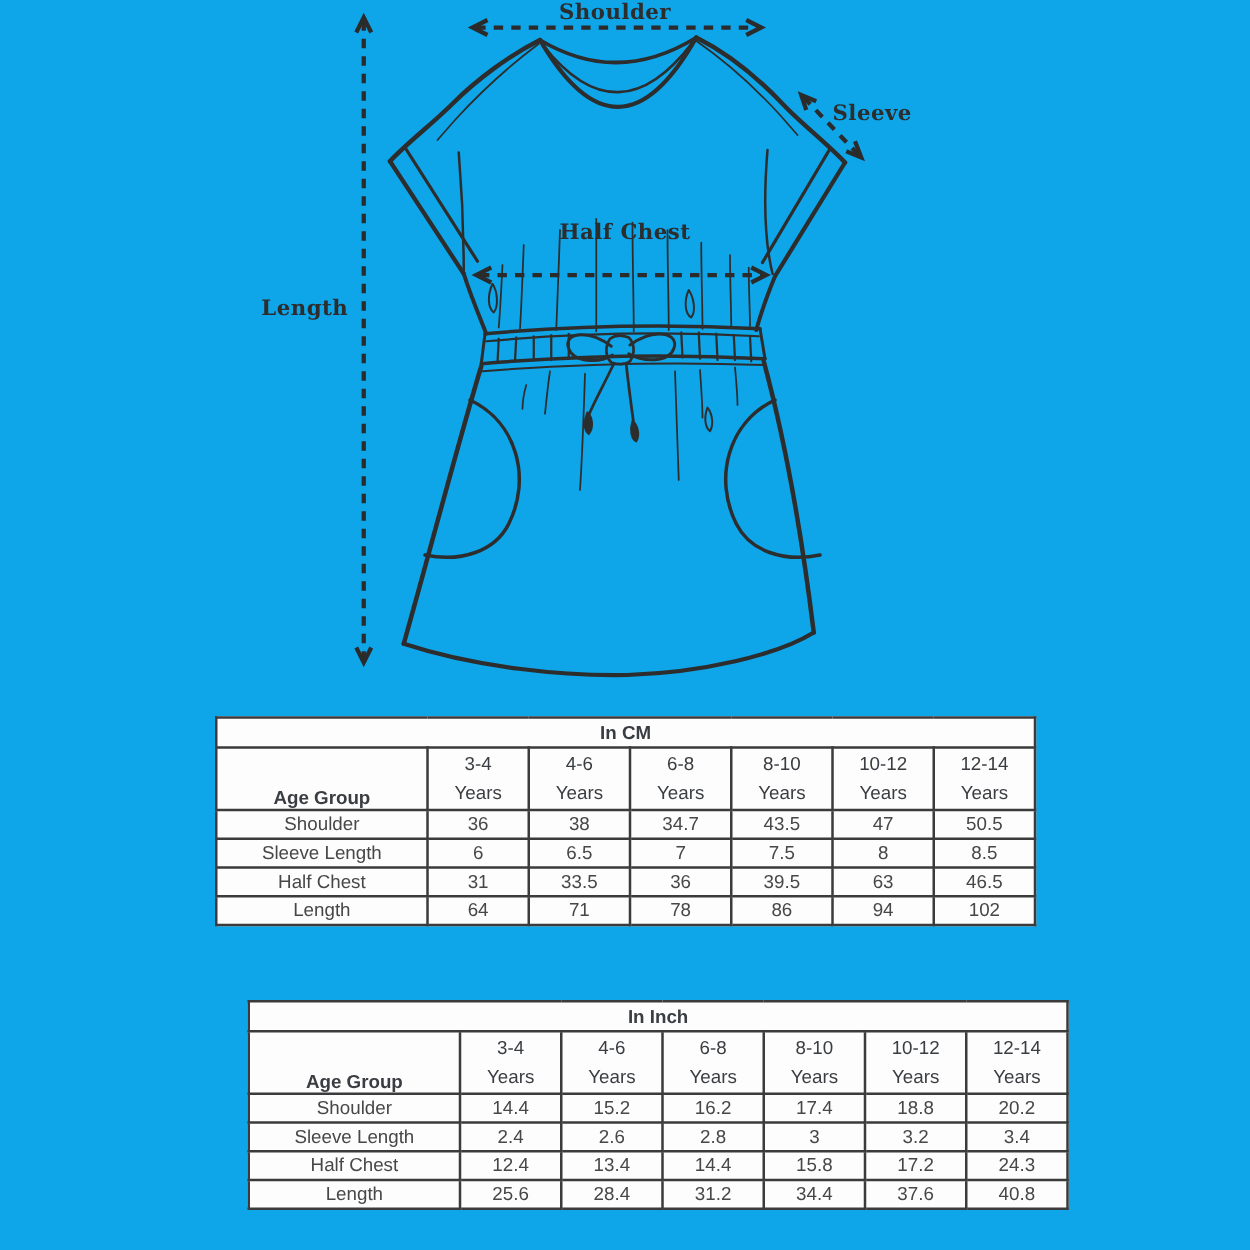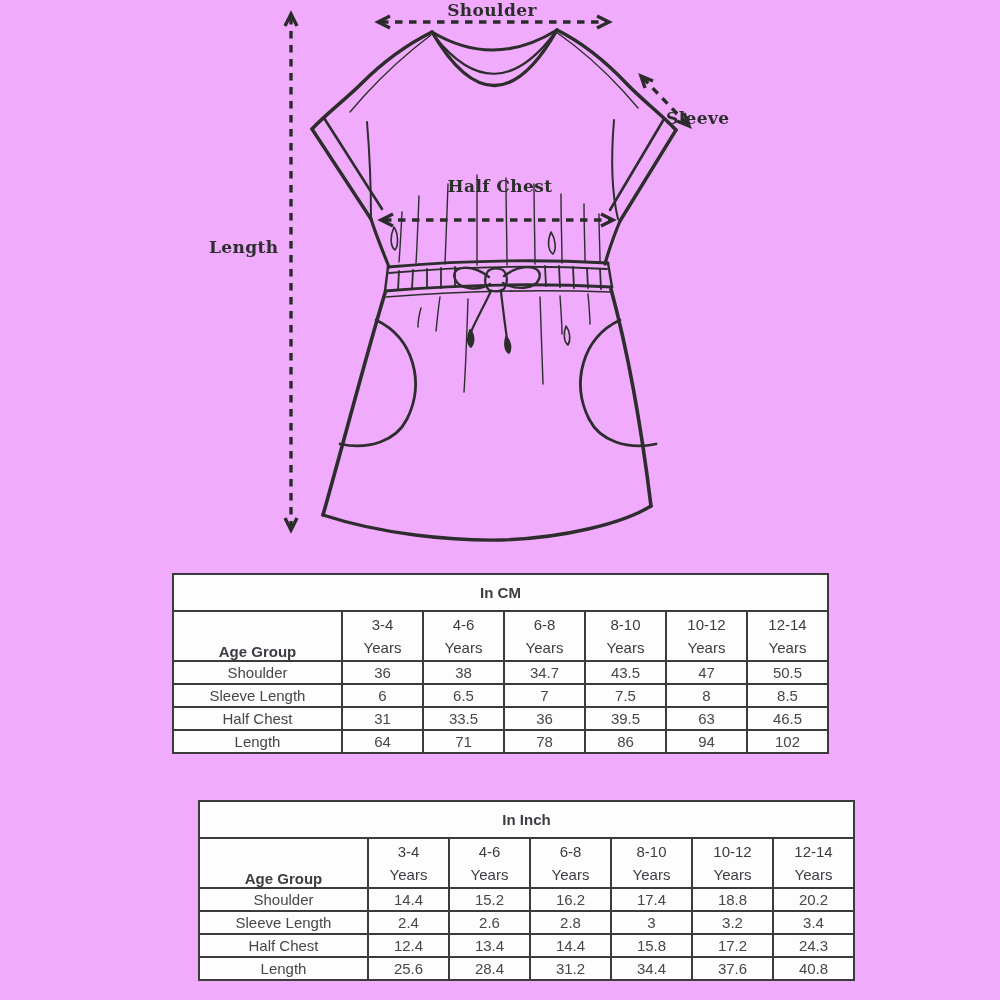--- a/index.html
+++ b/index.html
@@ -1,54 +1,54 @@
 <!DOCTYPE html>
 <html style="--line: #2d2d2d; --table-border: #3b3b3b; --table-text: #474747; --table-head-text: #3a3d41;"><head>
 <meta charset="utf-8">
 <style>
   * { margin:0; padding:0; box-sizing:border-box; }
   html, body { width:1000px; height:1000px; }
   body { background:#ffffff; font-family:"Liberation Sans", sans-serif; position:relative; }
-  .screen { position:absolute; inset:0; background:#f0abfc; overflow:hidden; }
+  .screen { position:absolute; inset:0; background:#0ea5e9; overflow:hidden; }
 
   
   .diagram { position:absolute; left:0; top:0; width:1000px; height:562px; }
   .diagram svg { position:absolute; left:0; top:0; }
   .measure-label {
     position:absolute;
     font-family:"DejaVu Serif", serif;
     font-weight:bold;
     font-size:17px;
     letter-spacing:0.4px;
     color:var(--line, #2d2d2d);
     white-space:nowrap;
   }
   .lbl-shoulder  { left:402px; top:0px;   width:180px; text-align:center; }
-  .lbl-sleeve    { left:666px; top:81px;margin-top:27px; }
+  .lbl-sleeve    { left:666px; top:81px; }
   .lbl-halfchest { left:410px; top:176px; width:180px; text-align:center; }
   .lbl-length    { left:209px; top:237px; }
 
   
   .size-table { position:absolute; left:172px; width:657px; }
   .size-table-cm   { top:573px; }
   .size-table-inch { top:800px;margin-left:26px; }
   .size-table table {
     border-collapse:collapse;
     width:100%;
     table-layout:fixed;
     color:var(--table-text, #454545);
     background:#fdfdfd;
   }
   .size-table td {
     border:2px solid var(--table-border, #3b3b3b);
     text-align:center;
     font-size:15px;
     padding:0;
   }
-  .title-cell   { height:37px; font-weight:bold; color:var(--table-head-text, #3a3d41); }
+  .title-cell   { height:24px; font-weight:bold; color:var(--table-head-text, #3a3d41); }
   .corner-cell  { height:50px; font-weight:bold; vertical-align:bottom; padding-bottom:3px; color:var(--table-head-text, #3a3d41); }
   .agecol-cell  { font-weight:normal; vertical-align:middle; color:var(--table-head-text, #3a3d41); }
   .agecol-cell div { line-height:23px; }
   .rowlabel-cell, .value-cell { height:23px; }
 </style>
 </head>
 <body>
 
 <div class="screen">
 

